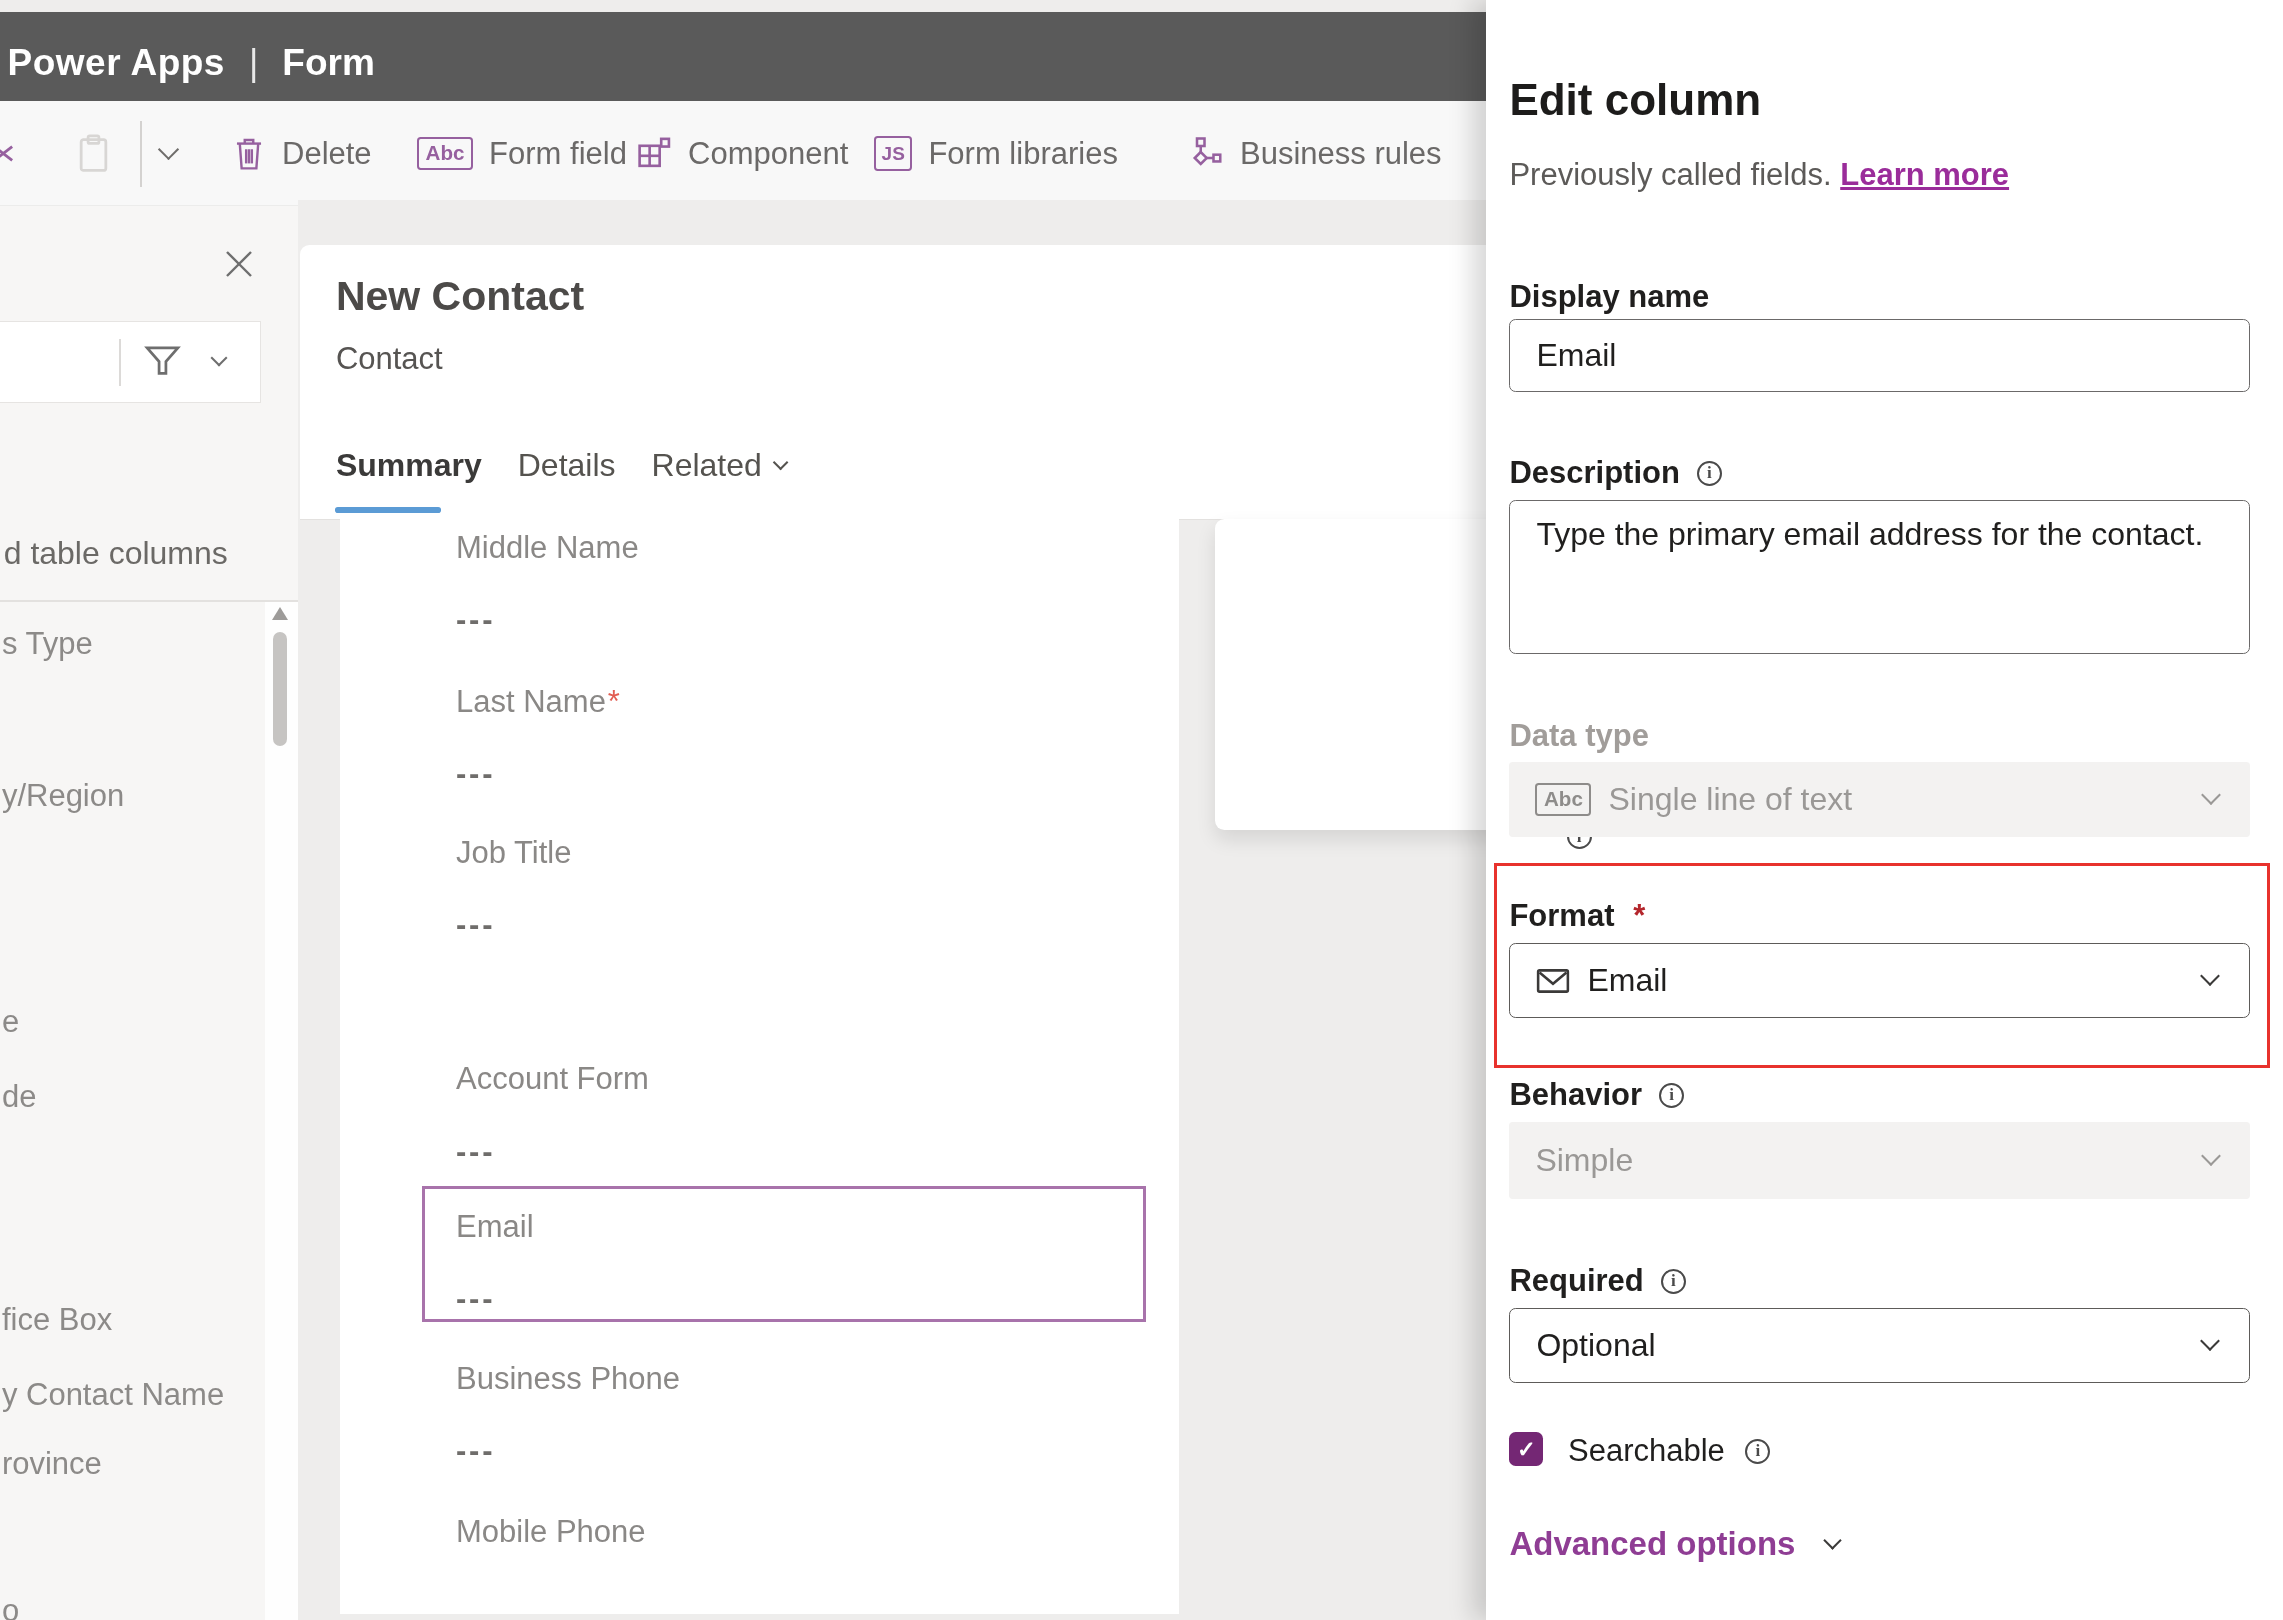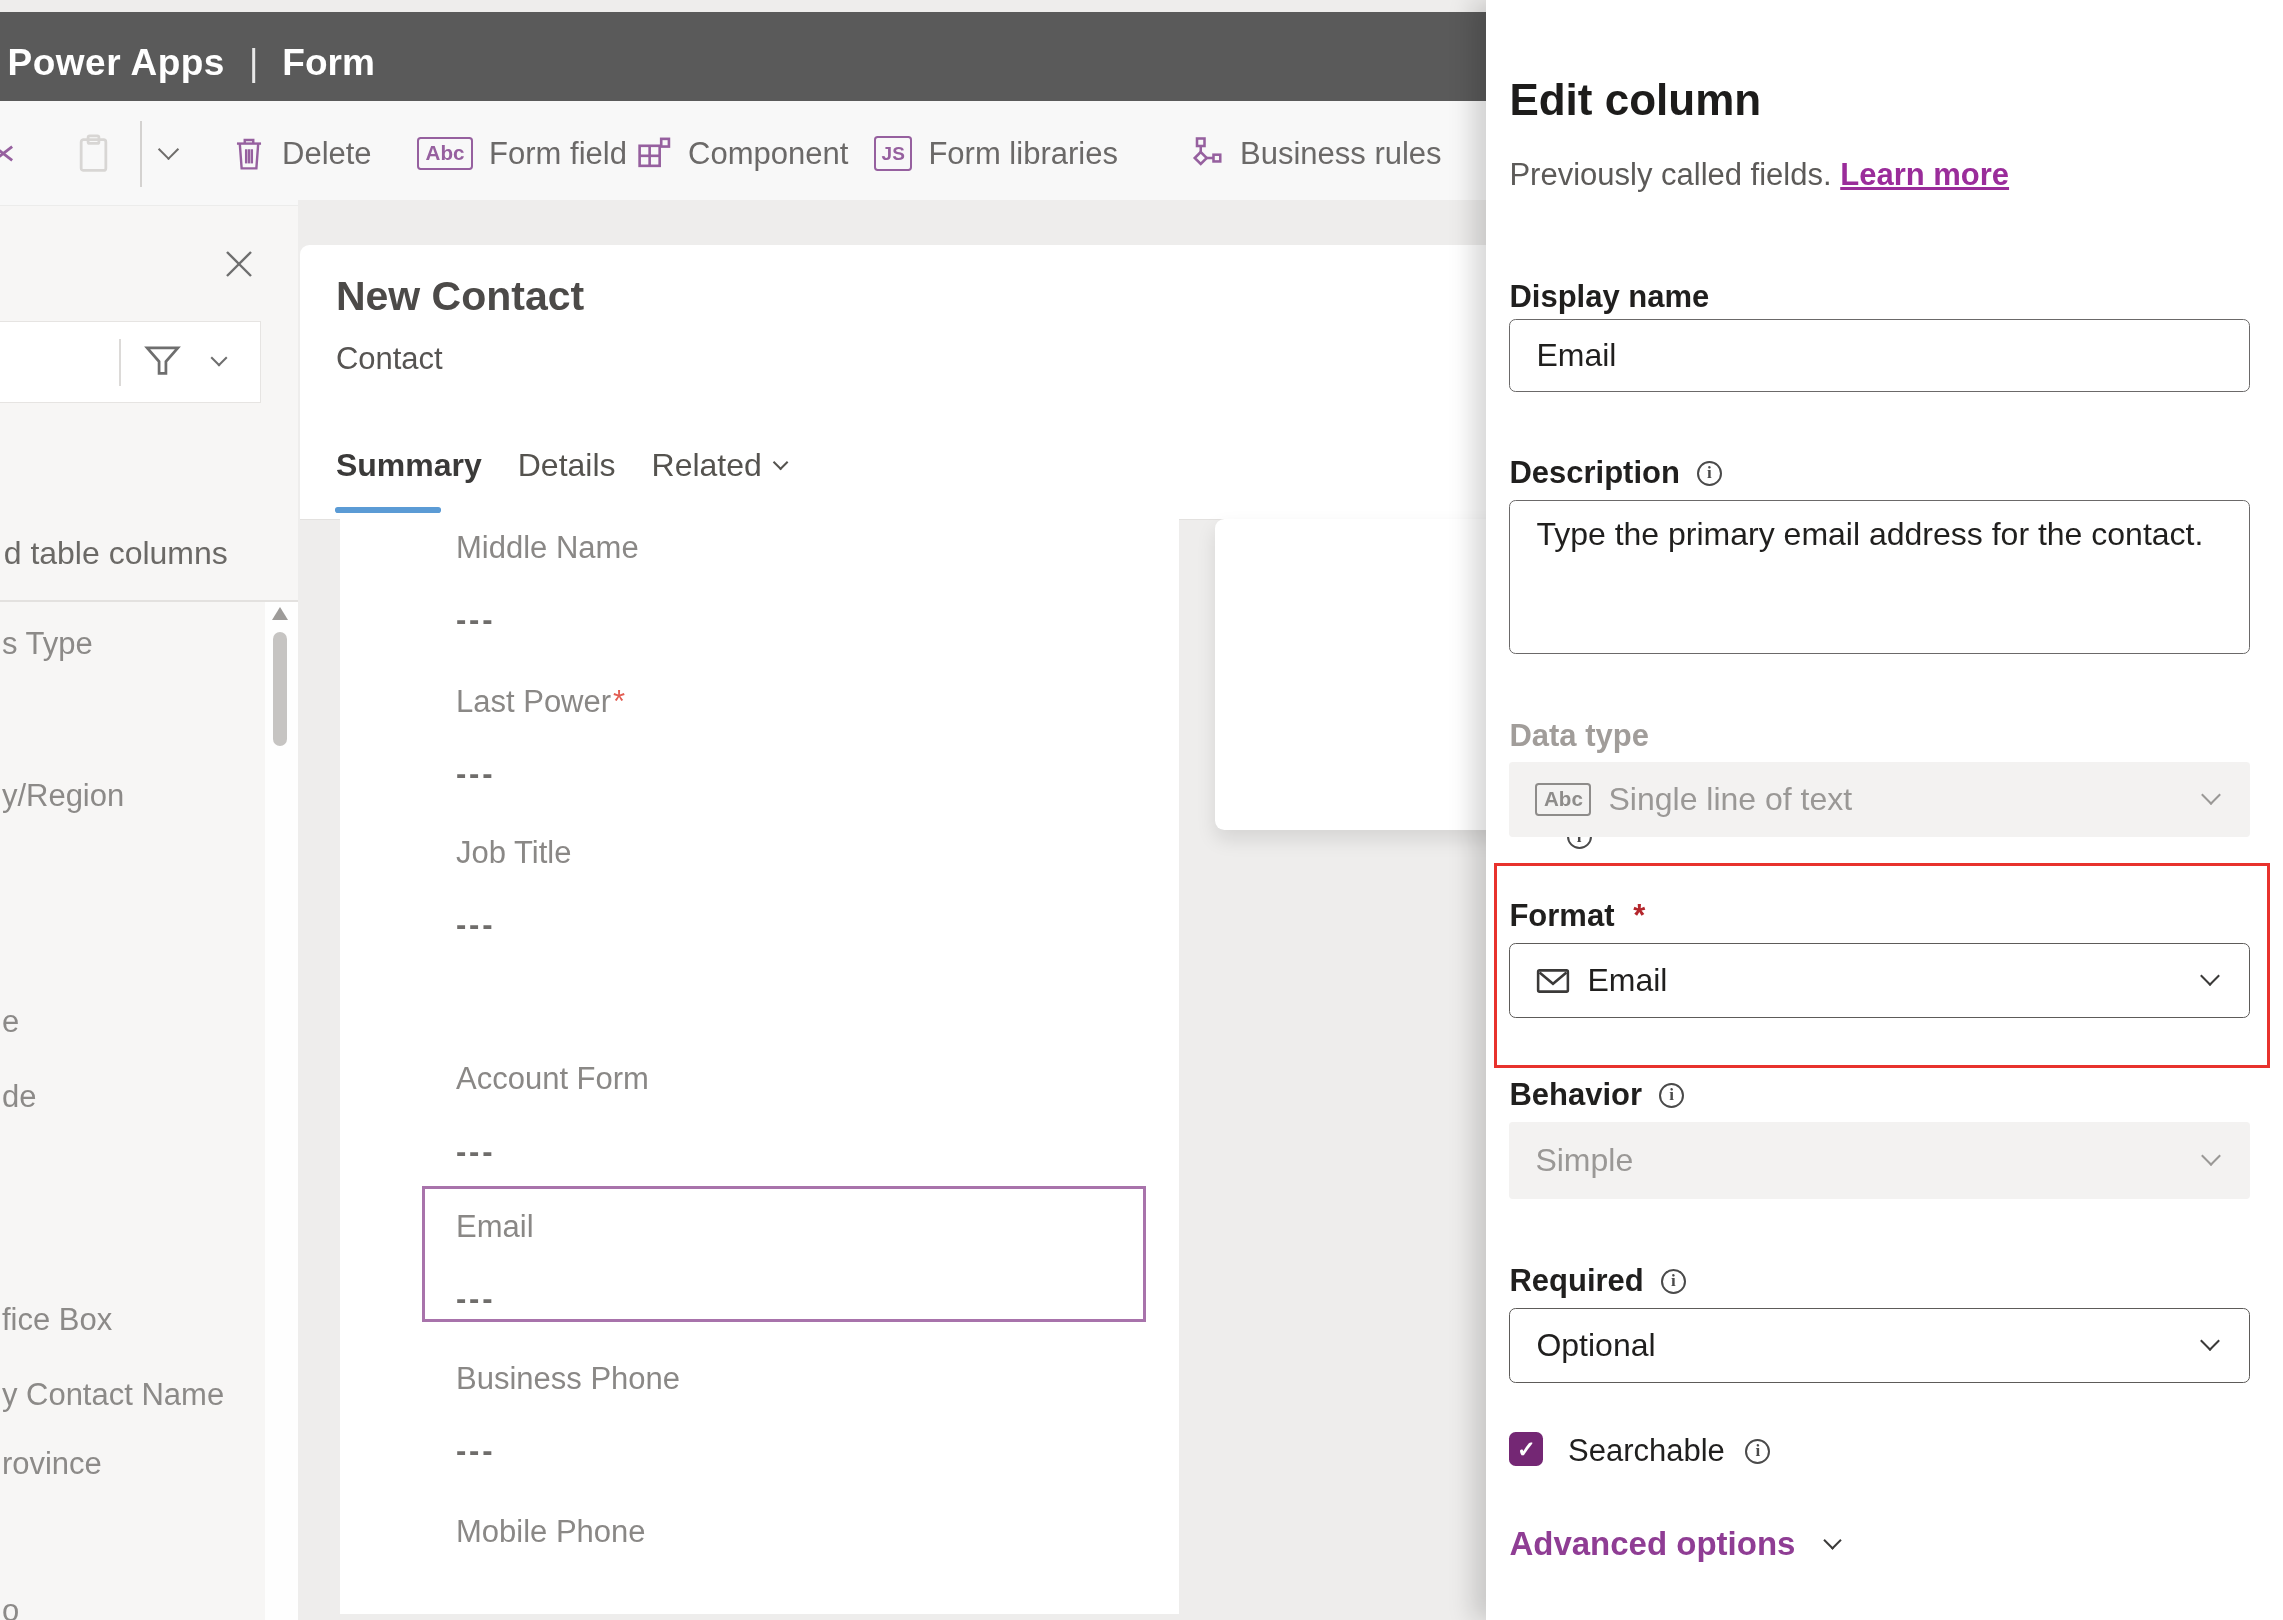--- a/index.html
+++ b/index.html
@@ -208,21 +208,21 @@
         <span class="tab">
             <span>Related</span>
           <span class="chev" style="width:11.2px;height:11.2px;border-width:2.3px;border-color:#55534f;margin-top:-5.6px;"></span>
         </span>
       </div>
       <div class="tab-underline"></div>
     </div>
     <div class="field-col" id="field-col">
         <div class="field-label" style="top: 11.2px;"><span>Middle Name</span></div>
         <div class="field-value" style="top: 83px;">---</div>
-        <div class="field-label" style="top: 165px;"><span>Last Power</span><span class="star">*</span></div>
+        <div class="field-label" style="top: 165px;"><span>Last Name</span><span class="star">*</span></div>
         <div class="field-value" style="top: 237px;">---</div>
         <div class="field-label" style="top: 316px;"><span>Job Title</span></div>
         <div class="field-value" style="top: 388px;">---</div>
         <div class="field-label" style="top: 542px;"><span>Account Form</span></div>
         <div class="field-value" style="top: 615px;">---</div>
         <div class="sel-box"></div>
         <div class="field-label" style="top: 690px;"><span>Email</span></div>
         <div class="field-value" style="top: 762px;">---</div>
         <div class="field-label" style="top: 842px;"><span>Business Phone</span></div>
         <div class="field-value" style="top: 914px;">---</div>

